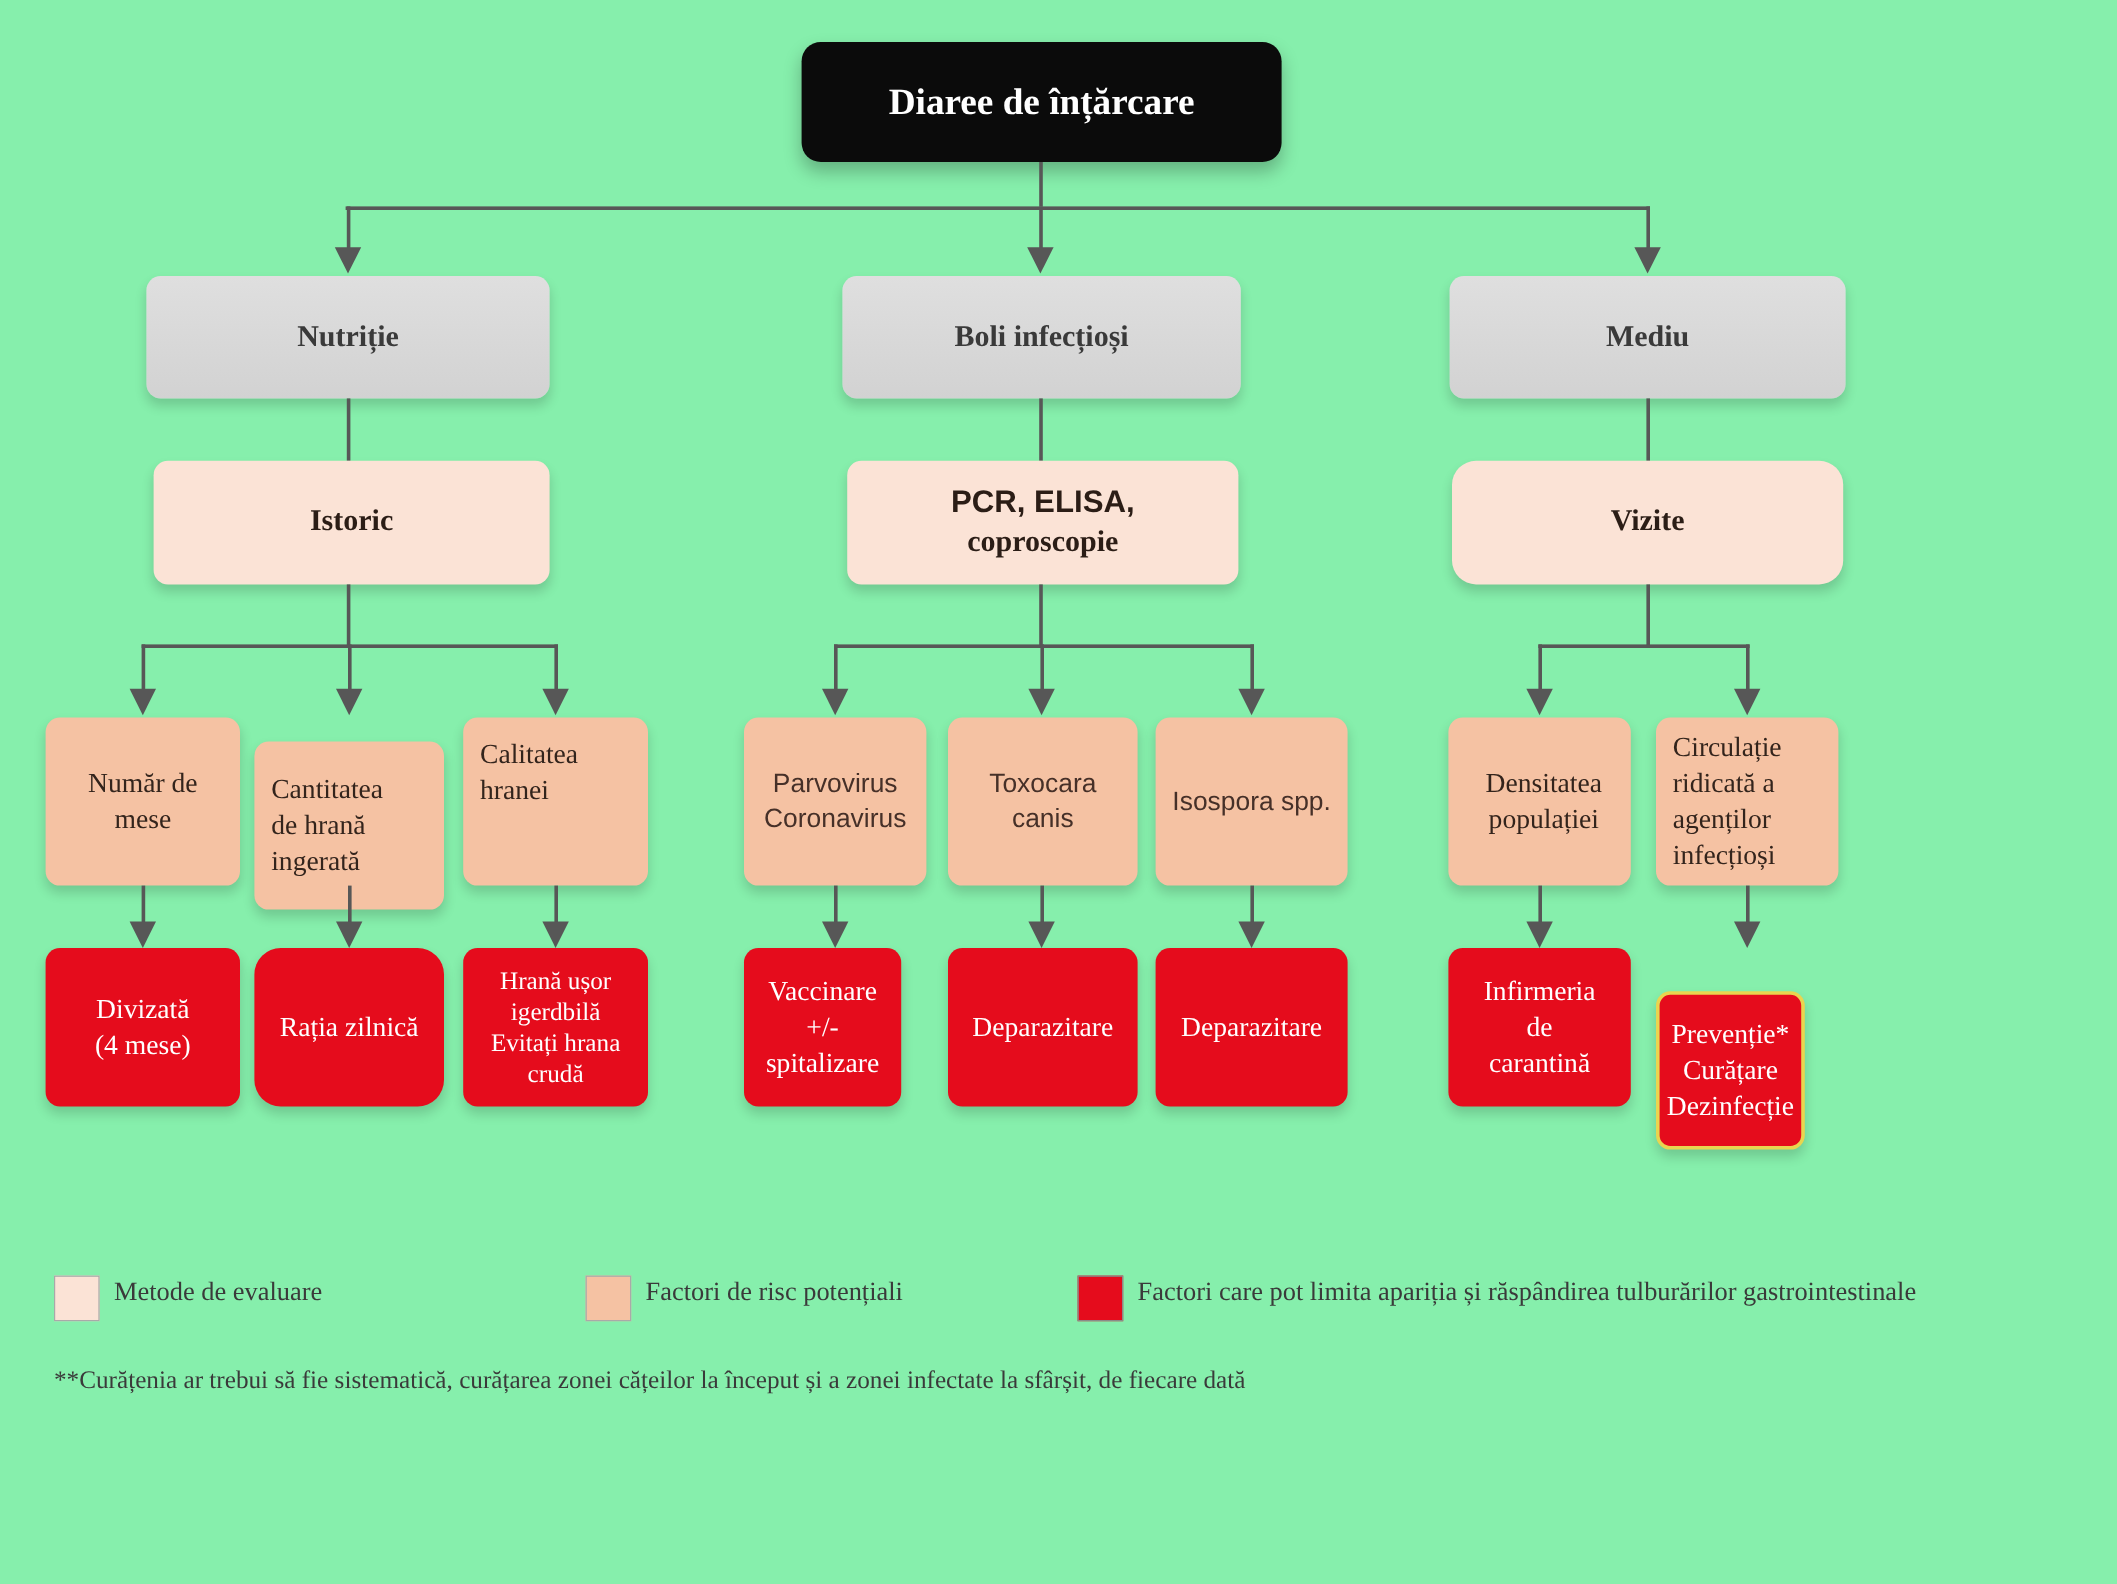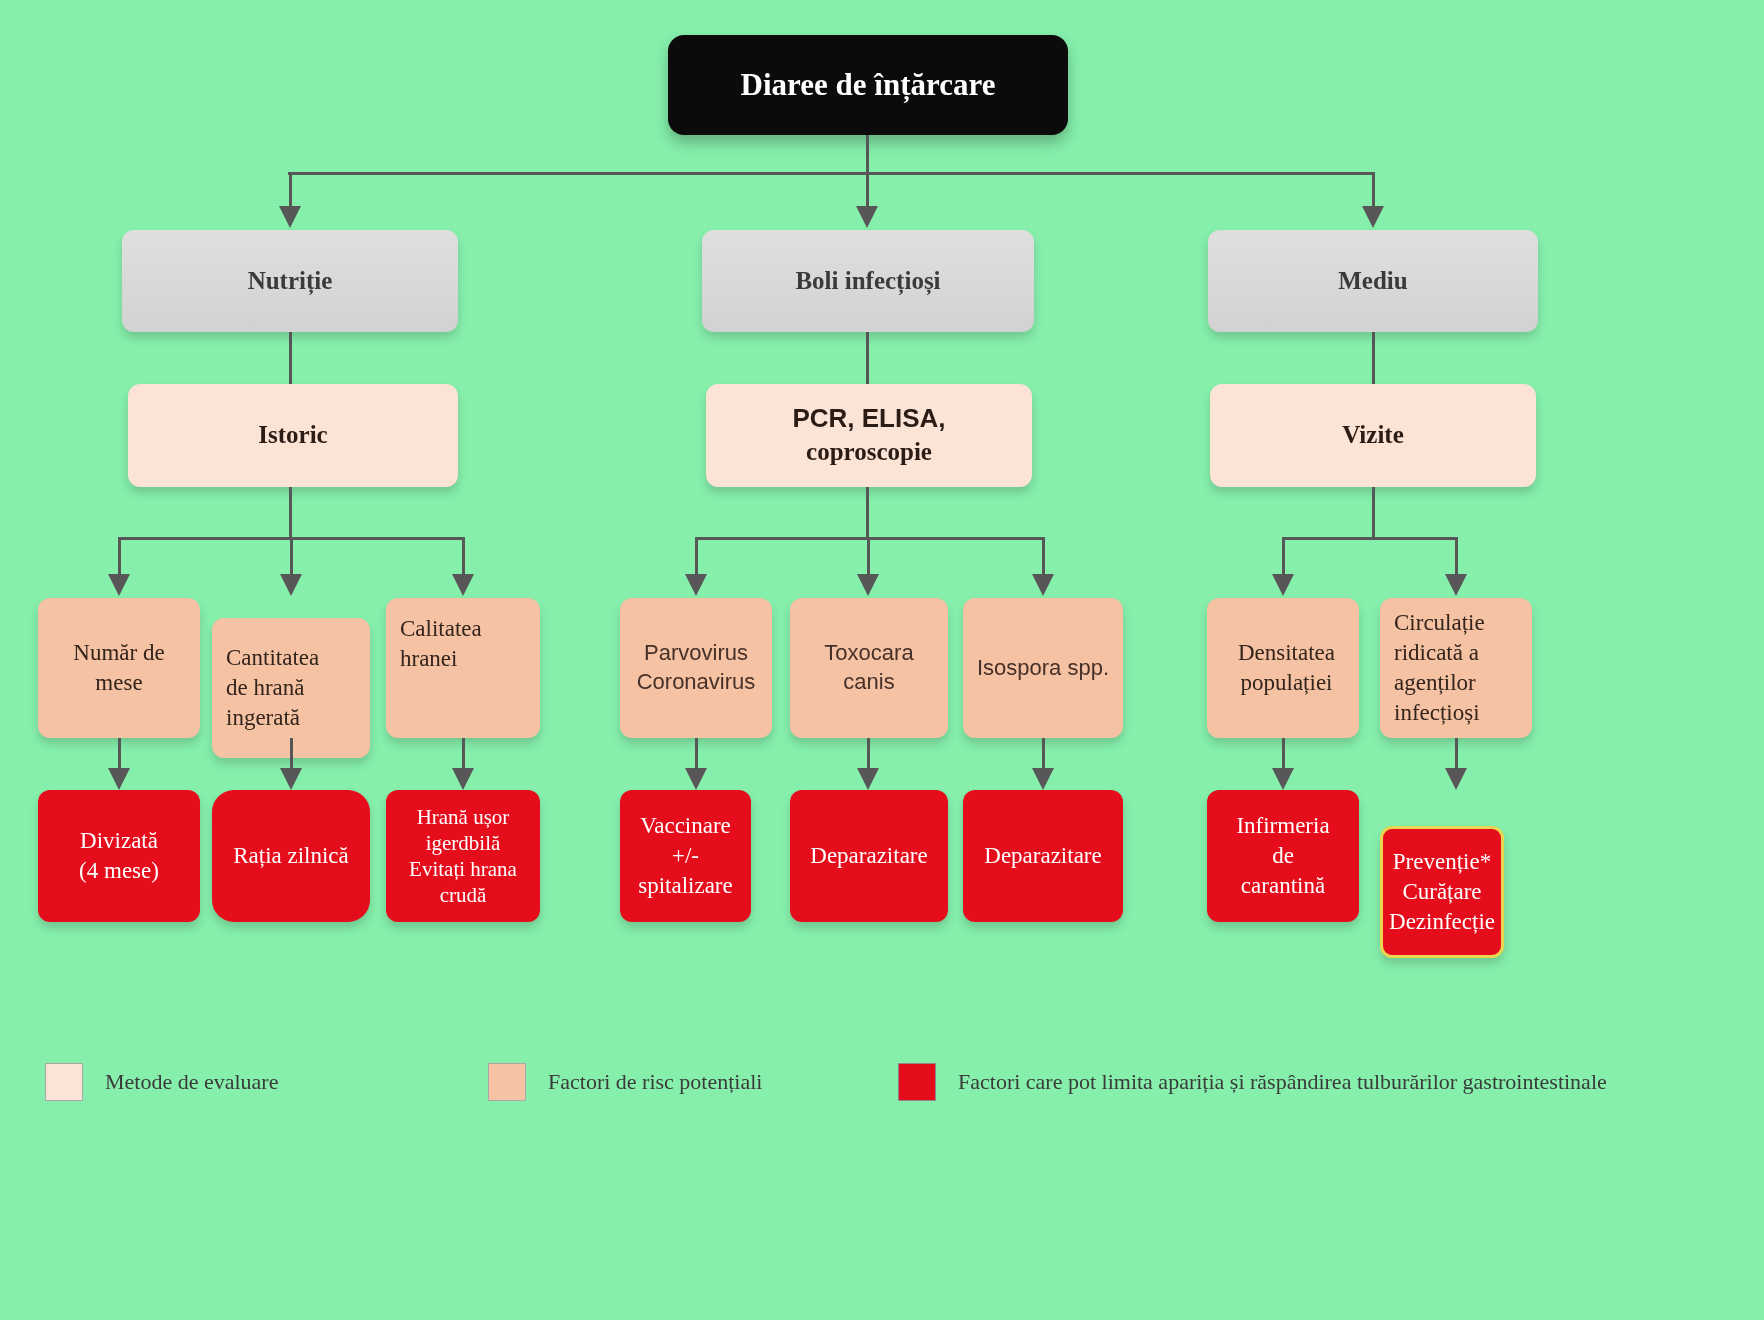--- a/index.html
+++ b/index.html
@@ -33,21 +33,21 @@
   .align-left { align-items:flex-start; text-align:left; padding-left:14px; }
   .v-top { justify-content:flex-start; padding-top:16px; }
   .vline, .hline { position:absolute; background:#575757; }
   .vline { width:3px; }
   .hline { height:3px; }
   .arrowhead {
     position:absolute; width:0; height:0;
     border-left:11px solid transparent; border-right:11px solid transparent;
     border-top:22px solid #575757;
   }
-  .legend-item { position:absolute; display:flex; align-items:center; gap:22px; }
+  .legend-item { position:absolute; display:flex; gap:12px; }
   .swatch { width:38px; height:38px; box-sizing:border-box; }
   .swatch.s1 { background:#fbe3d6; border:1px solid #a9a9a9; }
   .swatch.s2 { background:#f5c2a3; border:1px solid #a9a9a9; }
   .swatch.s3 { background:#e50c1c; border:1px solid #8a8a8a; }
   .legend-label { font-size:22px; color:#3a3a3a; }
   .footnote { position:absolute; font-size:21px; color:#3a3a3a; }
 </style>
 </head>
 <body>
 
@@ -70,21 +70,21 @@
 
   <div class="vline" style="left:289px; top:332px; height:52px;"></div>
   <div class="vline" style="left:866px; top:332px; height:52px;"></div>
   <div class="vline" style="left:1372px; top:332px; height:52px;"></div>
 
   <div class="node method" style="left:128px; top:384px; width:330px; height:103px;">Istoric</div>
   <div class="node method" style="left:706px; top:384px; width:326px; height:103px;">
     <span class="sans-line">PCR, ELISA,</span>
     <span>coproscopie</span>
   </div>
-  <div class="node method" style="left:1210px; top:384px; width:326px; height:103px;">Vizite</div>
+  <div class="node method" style="left:1210px; top:384px; width:326px; height:103px;border-radius:20px;">Vizite</div>
 
   <div class="vline" style="left:289px; top:487px; height:51px;"></div>
   <div class="hline" style="left:118px; top:537px; width:347px;"></div>
   <div class="vline" style="left:118px; top:537px; height:38px;"></div>
   <div class="arrowhead" style="left:108px; top:574px;"></div>
   <div class="vline" style="left:290px; top:537px; height:38px;"></div>
   <div class="arrowhead" style="left:280px; top:574px;"></div>
   <div class="vline" style="left:462px; top:537px; height:38px;"></div>
   <div class="arrowhead" style="left:452px; top:574px;"></div>
 
@@ -164,14 +164,15 @@
   </div>
   <div class="legend-item" style="left:488px; top:1063px;">
     <span class="swatch s2"></span>
     <span class="legend-label">Factori de risc potențiali</span>
   </div>
   <div class="legend-item" style="left:898px; top:1063px;">
     <span class="swatch s3"></span>
     <span class="legend-label">Factori care pot limita apariția și răspândirea tulburărilor gastrointestinale</span>
   </div>
 
+  <div class="footnote" style="left:45px; top:1138px; width:1300px;">**Curățenia ar trebui să fie sistematică, curățarea zonei cățeilor la început și a zonei infectate la sfârșit, de fiecare dată</div>
 
 </div>
 
 </body></html>

